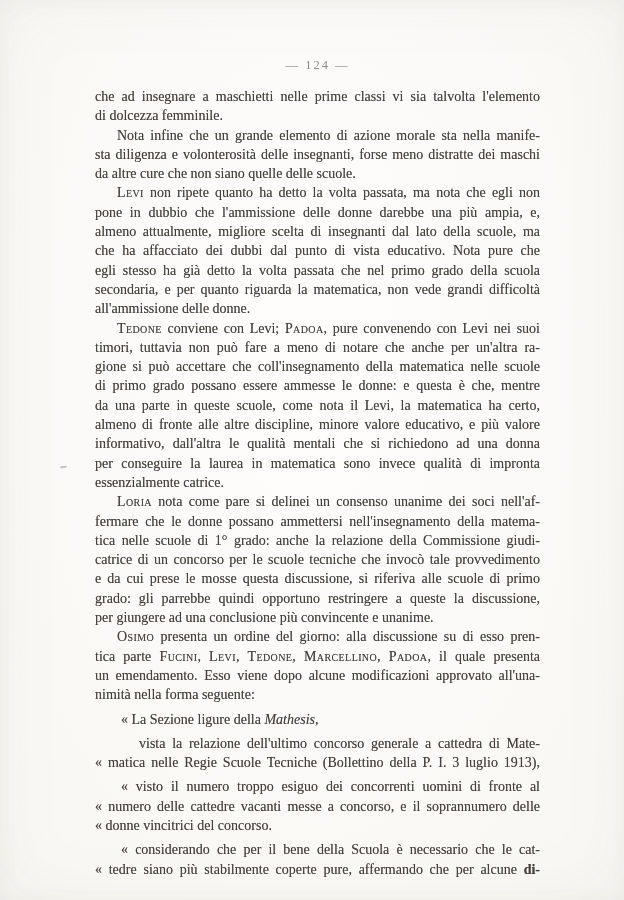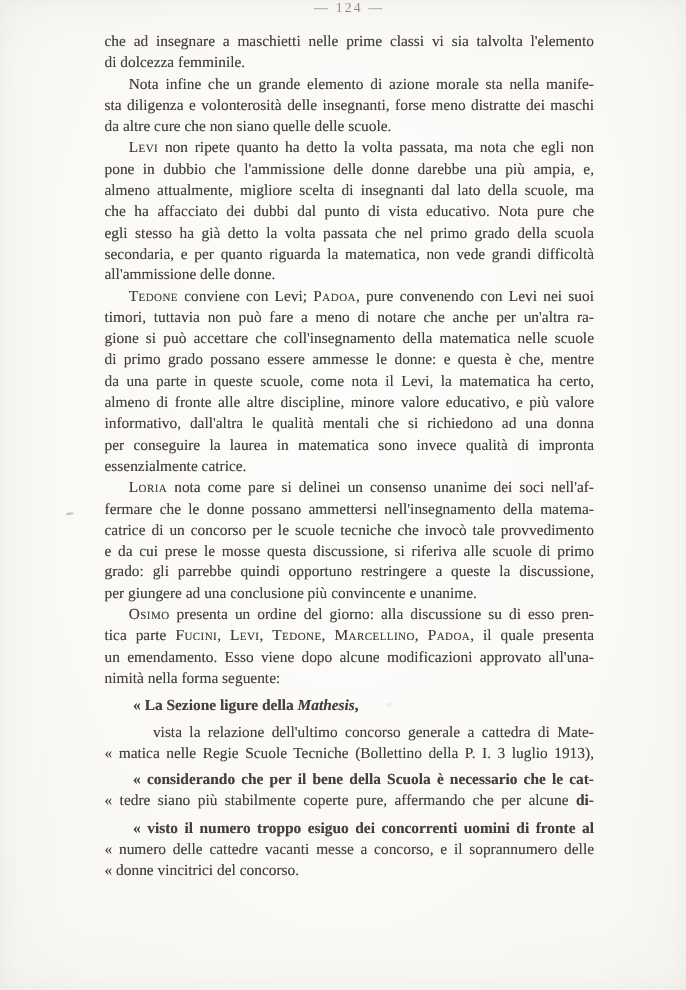--- a/index.html
+++ b/index.html
@@ -13,20 +13,21 @@
     height: 900px;
     margin: 0 auto;
     background: #fcfbf8;
     background-image: radial-gradient(ellipse at 50% 40%, rgba(255,255,255,0.6) 0%, rgba(236,233,226,0.25) 100%);
     box-shadow: inset 0 0 70px rgba(120,115,100,0.06), inset 2px 2px 18px rgba(120,115,100,0.05);
     overflow: hidden;
     font-family: "Liberation Serif", "DejaVu Serif", serif;
     color: #45423d;
   }
   .page-header {
+    padding-top: 58px;
     width: 445px;
     margin: 0 auto 0 95px;
     text-align: center;
     font-size: 12.5px;
     letter-spacing: 2px;
     color: #8f8c86;
   }
   .doc-body {
     width: 445px;
     margin: 14px 84px 0 95px;
@@ -36,21 +37,21 @@
   }
   .para { margin: 0; }
   .line {
     text-align: justify;
     text-align-last: justify;
     white-space: normal;
   }
   .line.last { text-align-last: left; }
   .para.jlast .line.last { text-align-last: justify; }
   .para.normal .line.first { text-indent: 22px; }
-  .para.quote .line.first { text-indent: 26px; font-weight: bold; }
+  .para.quote .line.first { text-indent: 26px; }
   .para.quote-deep .line.first { text-indent: 44px; }
   .para.quote, .para.quote-deep { margin-top: 5px; }
   .sc { font-variant: small-caps; letter-spacing: 0.4px; }
   .i { font-style: italic; }
   .b { font-weight: bold; }
   .speck {
     position: absolute;
     background: rgba(90,88,82,0.35);
     border-radius: 50%;
   }
@@ -88,43 +89,44 @@
         <div class="line"><span>di primo grado possano essere ammesse le donne: e questa è che, mentre</span></div>
         <div class="line"><span>da una parte in queste scuole, come nota il Levi, la matematica ha certo,</span></div>
         <div class="line"><span>almeno di fronte alle altre discipline, minore valore educativo, e più valore</span></div>
         <div class="line"><span>informativo, dall'altra le qualità mentali che si richiedono ad una donna</span></div>
         <div class="line"><span>per conseguire la laurea in matematica sono invece qualità di impronta</span></div>
         <div class="line last"><span>essenzialmente catrice.</span></div>
       </div>
       <div class="para normal">
         <div class="line first"><span class="sc">Loria</span><span> nota come pare si delinei un consenso unanime dei soci nell'af-</span></div>
         <div class="line"><span>fermare che le donne possano ammettersi nell'insegnamento della matema-</span></div>
+        <div class="line"><span>tica nelle scuole di 1° grado: anche la relazione della Commissione giudi-</span></div>
         <div class="line"><span>catrice di un concorso per le scuole tecniche che invocò tale provvedimento</span></div>
         <div class="line"><span>e da cui prese le mosse questa discussione, si riferiva alle scuole di primo</span></div>
         <div class="line"><span>grado: gli parrebbe quindi opportuno restringere a queste la discussione,</span></div>
         <div class="line last"><span>per giungere ad una conclusione più convincente e unanime.</span></div>
       </div>
       <div class="para normal">
         <div class="line first"><span class="sc">Osimo</span><span> presenta un ordine del giorno: alla discussione su di esso pren-</span></div>
         <div class="line"><span>tica parte </span><span class="sc">Fucini</span><span>, </span><span class="sc">Levi</span><span>, </span><span class="sc">Tedone</span><span>, </span><span class="sc">Marcellino</span><span>, </span><span class="sc">Padoa</span><span>, il quale presenta</span></div>
         <div class="line"><span>un emendamento. Esso viene dopo alcune modificazioni approvato all'una-</span></div>
         <div class="line last"><span>nimità nella forma seguente:</span></div>
       </div>
       <div class="para quote">
         <div class="line first last"><span>« La Sezione ligure della </span><span class="i">Mathesis</span><span>,</span></div>
       </div>
       <div class="para quote-deep jlast">
         <div class="line first"><span>vista la relazione dell'ultimo concorso generale a cattedra di Mate-</span></div>
         <div class="line last"><span>« matica nelle Regie Scuole Tecniche (Bollettino della P. I. 3 luglio 1913),</span></div>
       </div>
-      <div class="para quote jlast">
-        <div class="line first"><span>« considerando che per il bene della Scuola è necessario che le cat-</span></div>
-        <div class="line last"><span>« tedre siano più stabilmente coperte pure, affermando che per alcune </span><span class="b">di-</span></div>
-      </div>
       <div class="para quote">
         <div class="line first"><span>« visto il numero troppo esiguo dei concorrenti uomini di fronte al</span></div>
         <div class="line"><span>« numero delle cattedre vacanti messe a concorso, e il soprannumero delle</span></div>
         <div class="line last"><span>« donne vincitrici del concorso.</span></div>
+      </div>
+      <div class="para quote jlast">
+        <div class="line first"><span>« considerando che per il bene della Scuola è necessario che le cat-</span></div>
+        <div class="line last"><span>« tedre siano più stabilmente coperte pure, affermando che per alcune </span><span class="b">di-</span></div>
       </div>
     </div>
   <div class="speck speck-1"></div>
   <div class="speck speck-2"></div>
 </div>
 
 </body></html>

